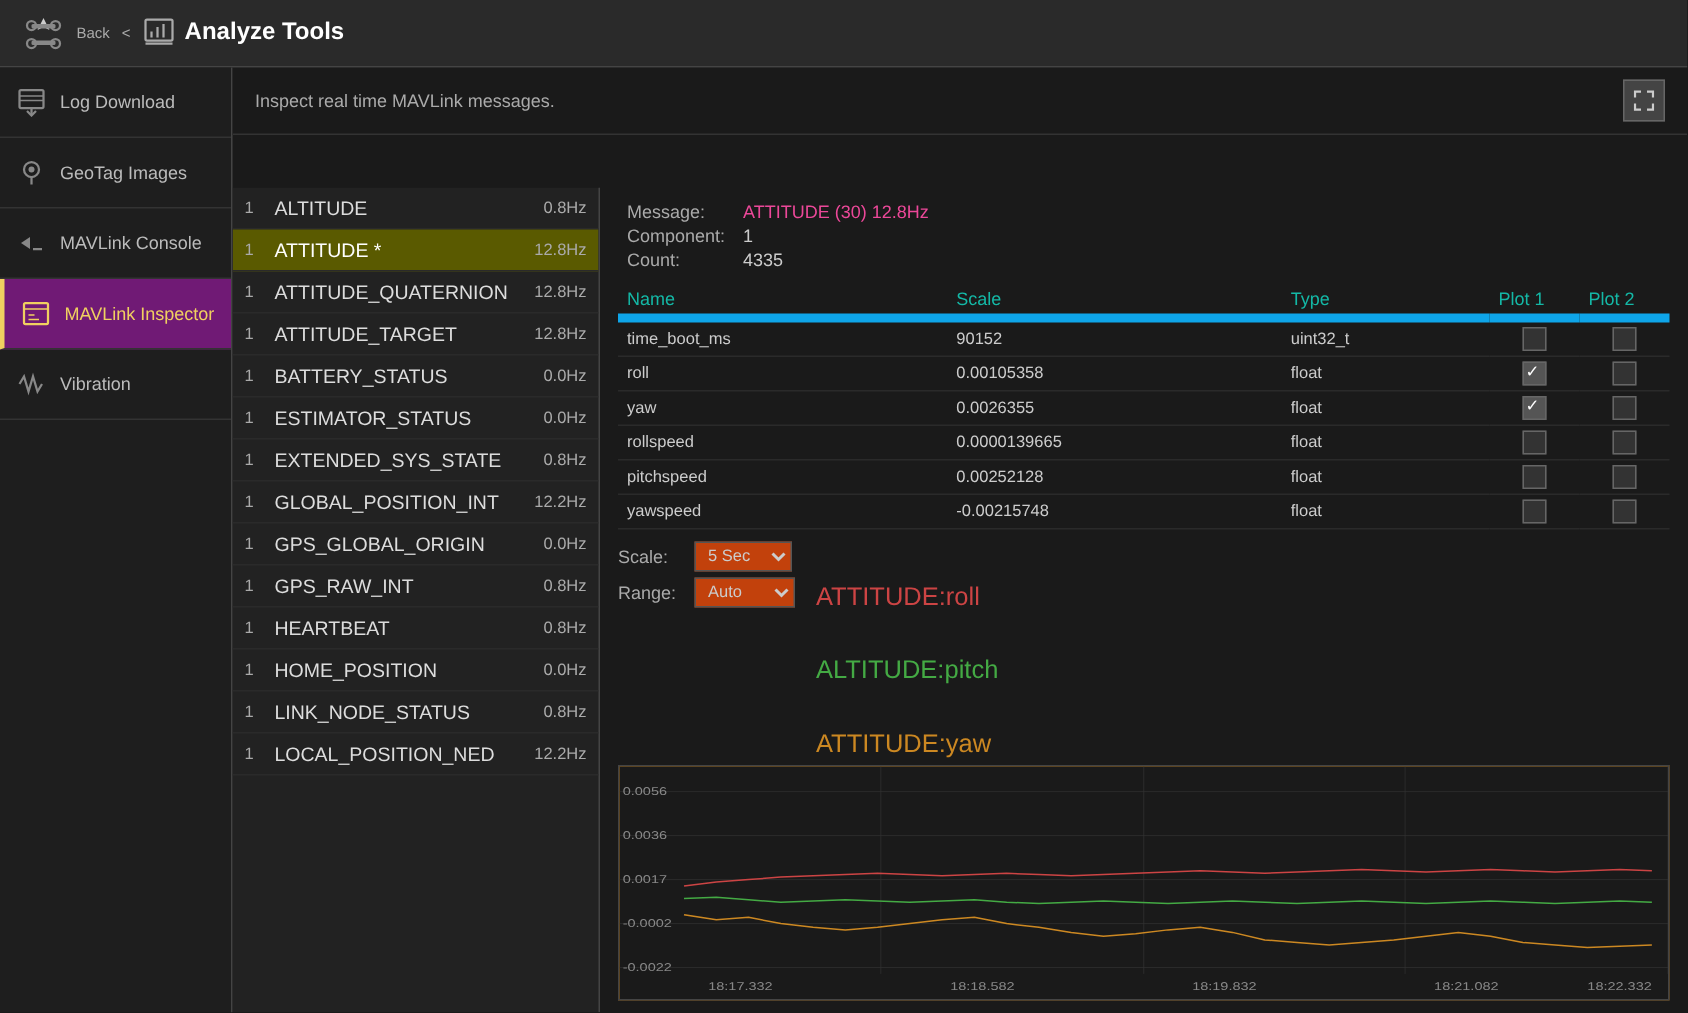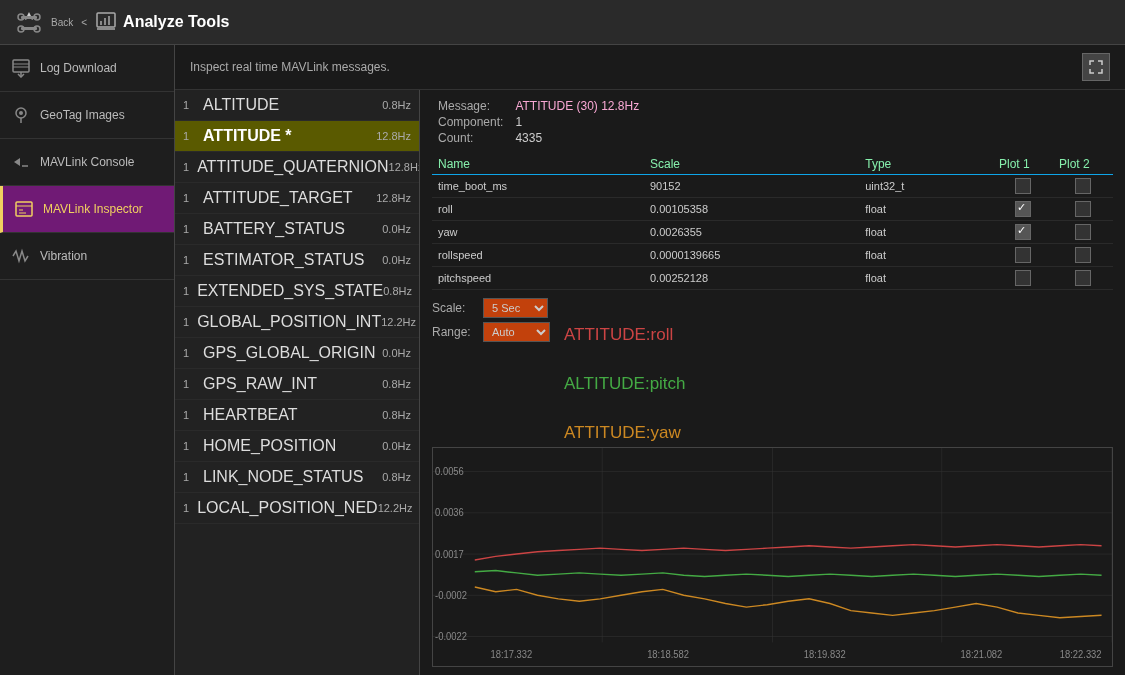--- a/index.html
+++ b/index.html
@@ -39,21 +39,21 @@
     }
 
     
     .main-layout {
       display: flex;
       height: 630px;
     }
 
     
     .sidebar {
-      width: 175px;
+      width: 155px;
       background: #1e1e1e;
       border-right: 1px solid #444;
       flex-shrink: 0;
     }
     .sidebar-item {
       display: flex;
       align-items: center;
       padding: 12px 10px;
       cursor: pointer;
       border-bottom: 1px solid #333;
@@ -77,20 +77,21 @@
       font-size: 12px;
       line-height: 1.2;
     }
 
     
     .content {
       flex: 1;
       display: flex;
       flex-direction: column;
       overflow: hidden;
+      gap: 35px;
     }
     .content-header {
       padding: 8px 15px;
       color: #aaa;
       font-size: 12px;
       border-bottom: 1px solid #333;
       background: #1a1a1a;
       display: flex;
       justify-content: space-between;
       align-items: center;
@@ -131,23 +132,23 @@
     .msg-row.selected { background: #5a5a00; }
     .msg-count {
       color: #aaa;
       width: 12px;
       margin-right: 8px;
       font-size: 11px;
     }
     .msg-name {
       flex: 1;
       color: #ddd;
-      font-size: 16px;
-    }
-    .msg-row.selected .msg-name { color: #fff; font-weight: bold; }
+      font-size: 13px;
+    }
+    .msg-row.selected .msg-name { color: #fff; }
     .msg-freq {
       color: #aaa;
       font-size: 11px;
     }
 
     
     .detail-panel {
       flex: 1;
       display: flex;
       flex-direction: column;
@@ -169,24 +170,24 @@
     .detail-info td:last-child { color: #f0b000; }
     .detail-info .info-val { color: #ccc !important; }
 
     .data-table {
       width: 100%;
       border-collapse: collapse;
       margin-bottom: 8px;
     }
     .data-table th {
       text-align: left;
-      color: #86efac;
+      color: #14b8a6;
       font-weight: normal;
       padding: 3px 6px;
-      border-bottom: 1px solid #0ea5e9;
+      border-bottom: 6px solid #0ea5e9;
       font-size: 12px;
     }
     .data-table td {
       padding: 3px 6px;
       color: #ccc;
       font-size: 11px;
       border-bottom: 1px solid #2a2a2a;
     }
     .data-table td:first-child { color: #ccc; }
 
@@ -447,21 +448,21 @@
   </div>
         </div>
 
       <div class="detail-panel">
 
         <div class="detail-info">
           <table>
             <tbody>
                 <tr>
               <td>Message:</td>
-              <td style="color:#f9a8d4">ATTITUDE (30) 12.8Hz</td>
+              <td style="color:#ec4899">ATTITUDE (30) 12.8Hz</td>
             </tr>
             <tr>
               <td>Component:</td>
               <td class="info-val">1</td>
             </tr>
             <tr>
               <td>Count:</td>
               <td class="info-val">4335</td>
             </tr>
           </tbody>
@@ -519,20 +520,31 @@
     <td style="text-align:center">
       <span class="checkbox-cell "></span>
     </td>
     <td style="text-align:center">
       <span class="checkbox-cell "></span>
     </td>
   </tr>
               <tr>
     <td>pitchspeed</td>
     <td>0.00252128</td>
+    <td>float</td>
+    <td style="text-align:center">
+      <span class="checkbox-cell "></span>
+    </td>
+    <td style="text-align:center">
+      <span class="checkbox-cell "></span>
+    </td>
+  </tr>
+              <tr>
+    <td>yawspeed</td>
+    <td>-0.00215748</td>
     <td>float</td>
     <td style="text-align:center">
       <span class="checkbox-cell "></span>
     </td>
     <td style="text-align:center">
       <span class="checkbox-cell "></span>
     </td>
   </tr>
             </tbody>
         </table>

